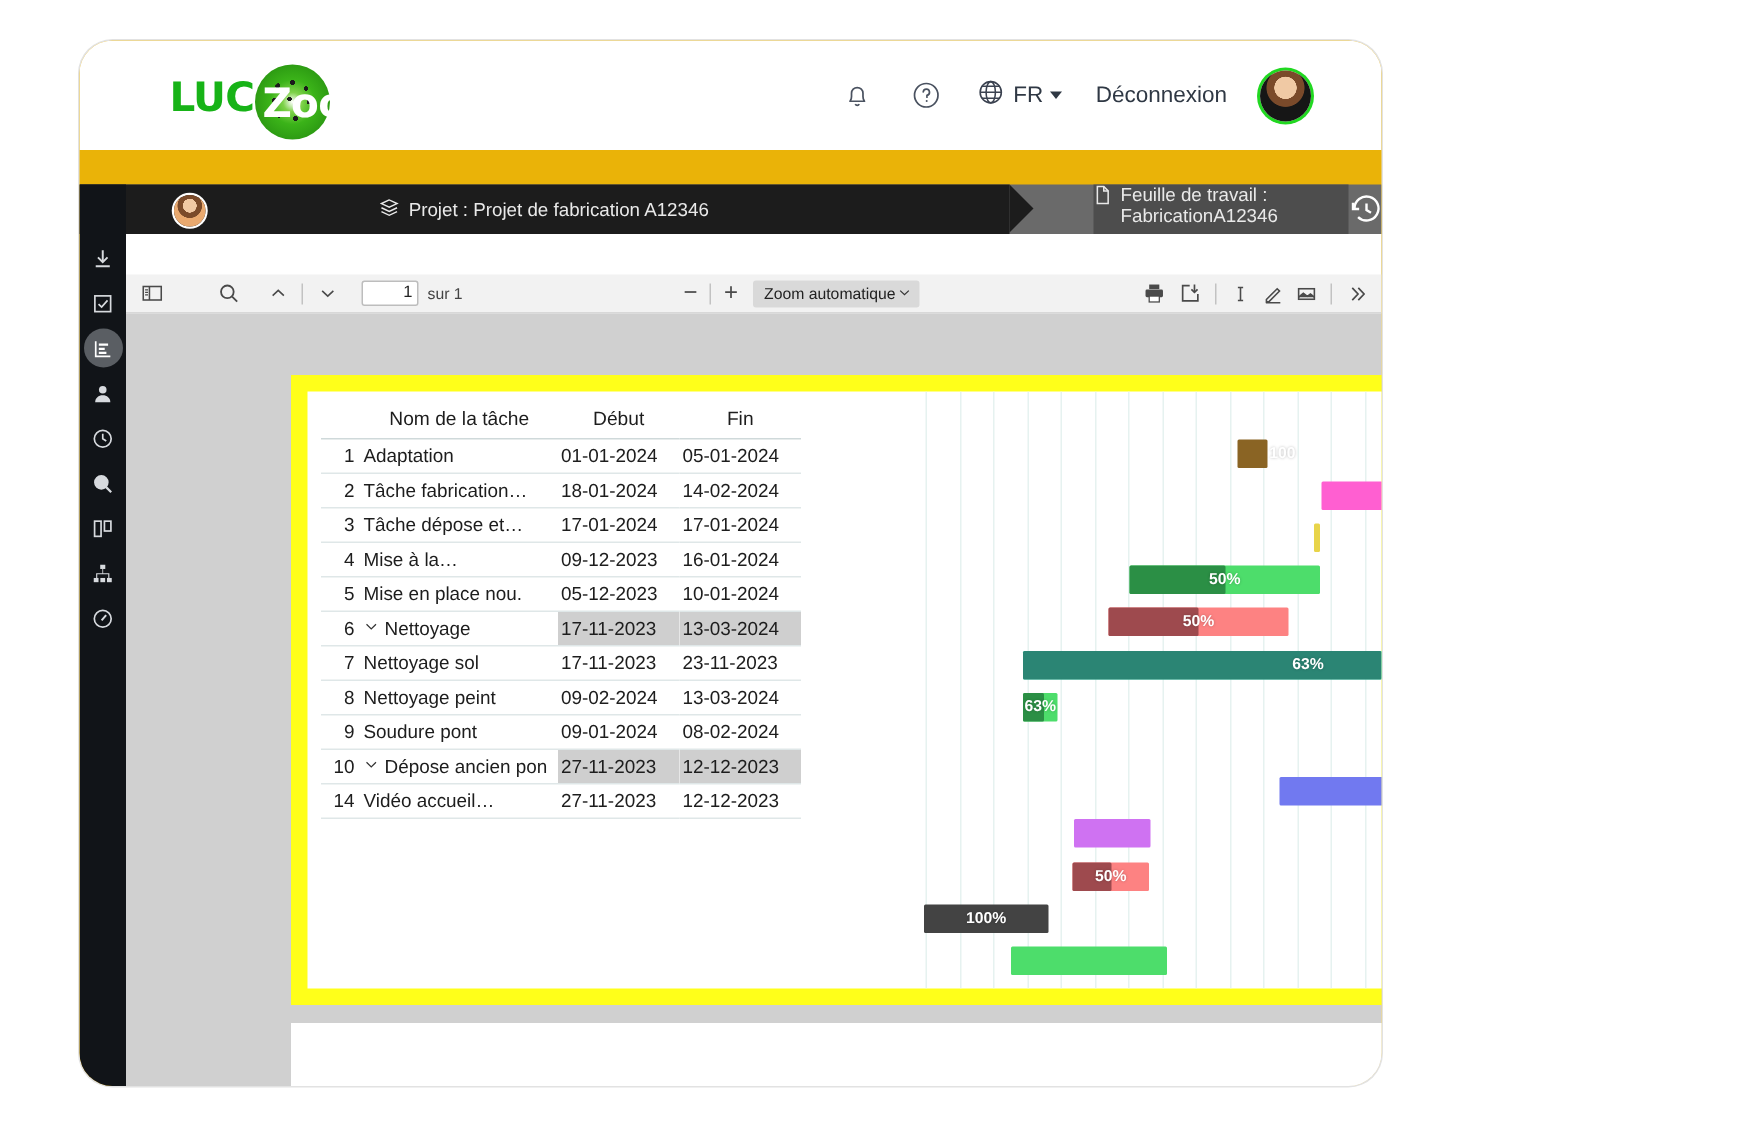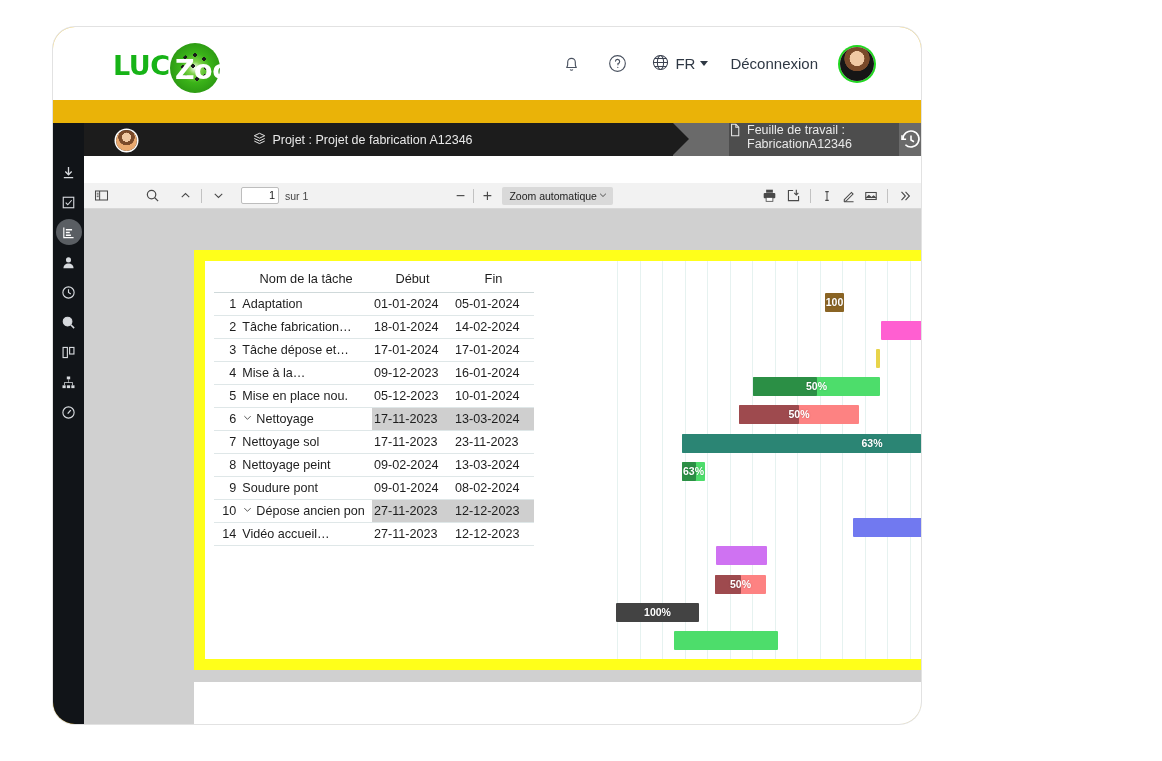--- a/index.html
+++ b/index.html
@@ -542,21 +542,21 @@
                 <div class="gl" style="left: 262px;"></div>
                 <div class="gl" style="left: 284.5px;"></div>
                 <div class="gl" style="left: 307px;"></div>
                 <div class="gl" style="left: 329.5px;"></div>
                 <div class="gl" style="left: 352px;"></div>
                 <div class="gl" style="left: 374.5px;"></div>
                 <div class="gl" style="left: 397px;"></div>
                 <div class="gl" style="left: 419.5px;"></div>
               </div>
             <div class="bars">
-                <div class="bar" style="left: 290px; top: 31.5px; width: 19px; background: rgb(138, 100, 36);">
+                <div class="bar" style="left: 290px; top: 31.5px; width: 19px; background: rgb(138, 100, 36); padding-left: 20px;">
                   <span class="pct">100</span>
                 </div>
                 <div class="bar" style="left: 346px; top: 59.7px; width: 92px; background: rgb(255, 95, 209);"></div>
                 <div class="bar" style="left: 341px; top: 87.9px; width: 4px; background: rgb(232, 212, 74);"></div>
                 <div class="bar" style="left: 218px; top: 116.1px; width: 127px; background: rgb(77, 221, 107);">
                   <div class="prog" style="width: 50%; background: rgb(43, 143, 69);"></div>
                   <span class="pct">50%</span>
                 </div>
                 <div class="bar" style="left: 204px; top: 144.3px; width: 120px; background: rgb(253, 130, 130);">
                   <div class="prog" style="width: 50%; background: rgb(158, 74, 78);"></div>

